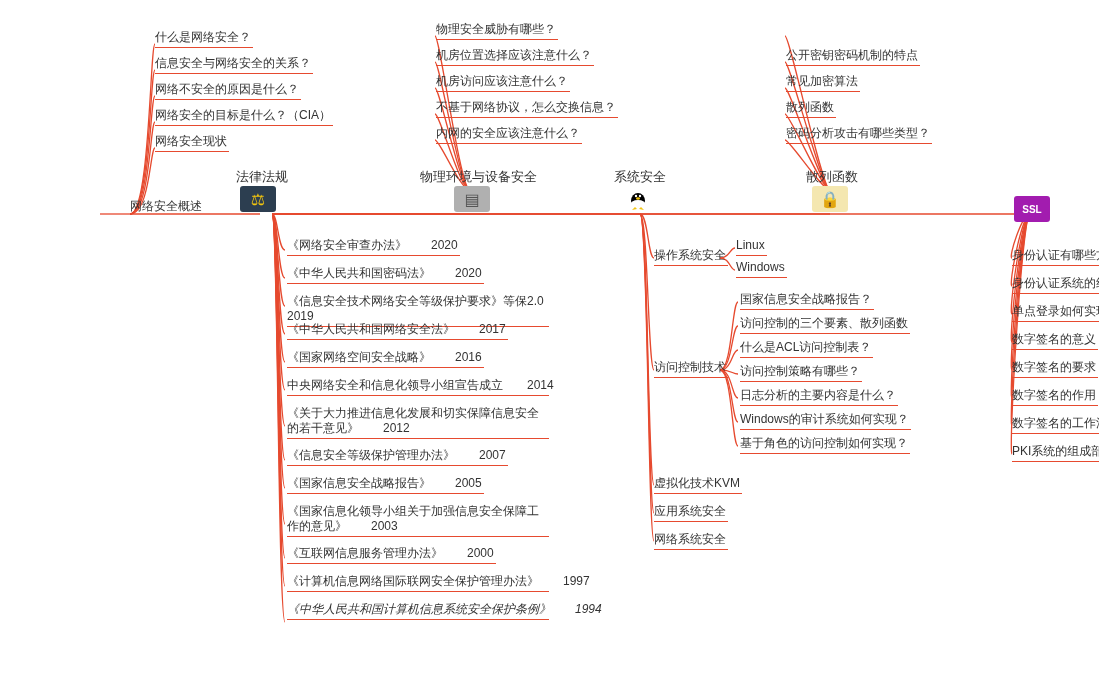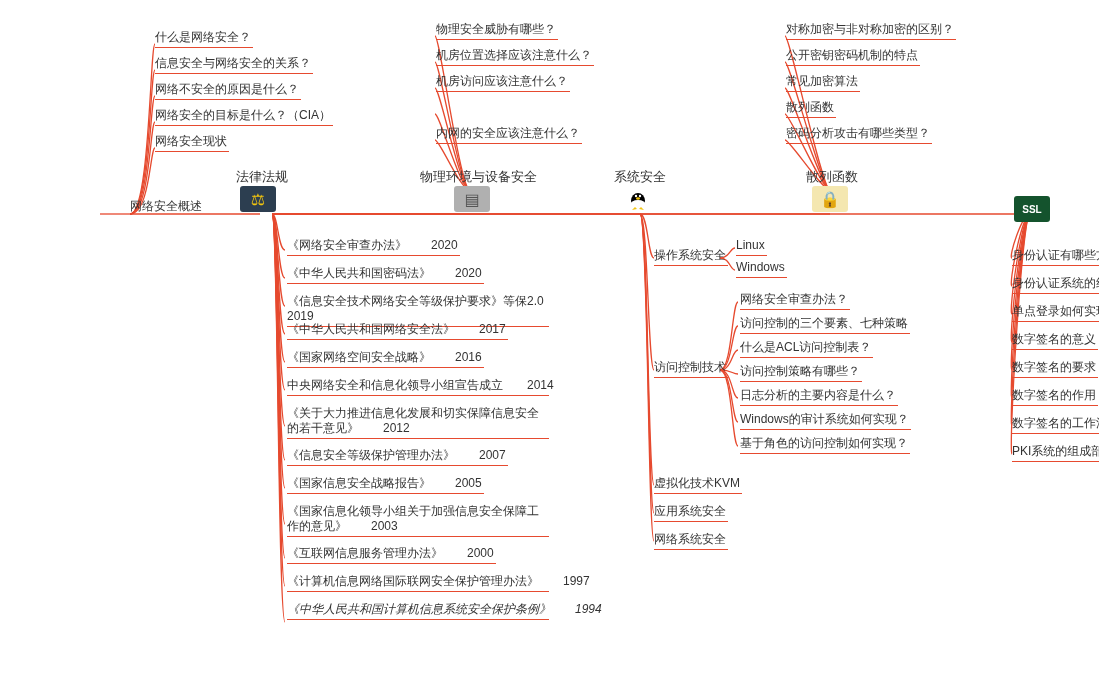--- a/index.html
+++ b/index.html
@@ -8,21 +8,21 @@
   .root::before{content:"";position:absolute;left:10px;top:50%;width:18px;height:18px;margin-top:-9px;border-radius:50%;background:#fff3;border:1px solid #fff8;}
   .root::after{content:"✎";position:absolute;left:14px;top:50%;transform:translateY(-50%);font-size:12px;color:#fff;}
   .node,.leaf{position:absolute;white-space:nowrap;font-size:12px;line-height:15px;}
   .leaf{border-bottom:1.5px solid #e64a2f;padding:0 2px 2px 0;}
   .branch{position:absolute;font-size:13px;}
   .icon{position:absolute;width:36px;height:26px;border-radius:3px;display:flex;align-items:center;justify-content:center;font-size:16px;}
   .icon.law{background:#2c3e50;color:#f1c40f;}
   .icon.srv{background:#b0b0b0;color:#555;}
   .icon.tux{background:#fff;}
   .icon.pwd{background:#f4e7b0;color:#8a7a2a;}
-  .icon.ssl{background:#14532d;color:#fff;font-size:10px;font-weight:bold;}
+  .icon.ssl{background:#a21caf;color:#fff;font-size:10px;font-weight:bold;}
   svg.lines{position:absolute;left:0;top:0;pointer-events:none;}
 </style>
 </head>
 <body>
 
 <div id="canvas">
   <svg class="lines" width="1099" height="677">
     <g stroke="#e64a2f" stroke-width="1.3" fill="none">
       <path d="M100 214 Q115 214 130 214"></path>
       <path d="M130 214 C150 214 150 44 155 44"></path>
@@ -130,42 +130,42 @@
       <div class="leaf" style="left: 287px; top: 476px; max-width: 260px; white-space: nowrap;"><span>《国家信息安全战略报告》</span><span>　　2005</span></div>
       <div class="leaf" style="left: 287px; top: 504px; max-width: 260px; white-space: normal;"><span>《国家信息化领导小组关于加强信息安全保障工作的意见》</span><span>　　2003</span></div>
       <div class="leaf" style="left: 287px; top: 546px; max-width: 260px; white-space: nowrap;"><span>《互联网信息服务管理办法》</span><span>　　2000</span></div>
       <div class="leaf" style="left: 287px; top: 574px; max-width: 260px; white-space: nowrap;"><span>《计算机信息网络国际联网安全保护管理办法》</span><span>　　1997</span></div>
       <div class="leaf" style="left: 287px; top: 602px; max-width: 260px; white-space: nowrap; font-style: italic;"><span>《中华人民共和国计算机信息系统安全保护条例》</span><span>　　1994</span></div>
     </div>
 
   <div class="leaf" style="left:436px;top:22px;">物理安全威胁有哪些？</div>
   <div class="leaf" style="left:436px;top:48px;">机房位置选择应该注意什么？</div>
   <div class="leaf" style="left:436px;top:74px;">机房访问应该注意什么？</div>
+  <div class="leaf" style="left:436px;top:100px;">不基于网络协议，怎么交换信息？</div>
   <div class="leaf" style="left:436px;top:126px;">内网的安全应该注意什么？</div>
 
   <div class="leaf" style="left:654px;top:248px;">操作系统安全</div>
   <div class="leaf" style="left:736px;top:238px;">Linux</div>
   <div class="leaf" style="left:736px;top:260px;">Windows</div>
 
   <div class="leaf" style="left:654px;top:360px;">访问控制技术</div>
   <div id="ac-host">
-      <div class="leaf" style="left: 740px; top: 292px;">网络安全审查办法？</div>
-      <div class="leaf" style="left: 740px; top: 316px;">访问控制的三个要素、七种策略</div>
+      <div class="leaf" style="left: 740px; top: 292px;">国家信息安全战略报告？</div>
+      <div class="leaf" style="left: 740px; top: 316px;">访问控制的三个要素、散列函数</div>
       <div class="leaf" style="left: 740px; top: 340px;">什么是ACL访问控制表？</div>
       <div class="leaf" style="left: 740px; top: 364px;">访问控制策略有哪些？</div>
       <div class="leaf" style="left: 740px; top: 388px;">日志分析的主要内容是什么？</div>
       <div class="leaf" style="left: 740px; top: 412px;">Windows的审计系统如何实现？</div>
       <div class="leaf" style="left: 740px; top: 436px;">基于角色的访问控制如何实现？</div>
     </div>
 
   <div class="leaf" style="left:654px;top:476px;">虚拟化技术KVM</div>
   <div class="leaf" style="left:654px;top:504px;">应用系统安全</div>
   <div class="leaf" style="left:654px;top:532px;">网络系统安全</div>
 
-  <div class="leaf" style="left:786px;top:22px;">对称加密与非对称加密的区别？</div>
   <div class="leaf" style="left:786px;top:48px;">公开密钥密码机制的特点</div>
   <div class="leaf" style="left:786px;top:74px;text-align:center;">常见加密算法</div>
   <div class="leaf" style="left:786px;top:100px;">散列函数</div>
   <div class="leaf" style="left:786px;top:126px;">密码分析攻击有哪些类型？</div>
 
   <div id="id-host">
       <div class="leaf" style="left: 1012px; top: 248px;">身份认证有哪些方式？</div>
       <div class="leaf" style="left: 1012px; top: 276px;">身份认证系统的组成？</div>
       <div class="leaf" style="left: 1012px; top: 304px;">单点登录如何实现？</div>
       <div class="leaf" style="left: 1012px; top: 332px;">数字签名的意义</div>

